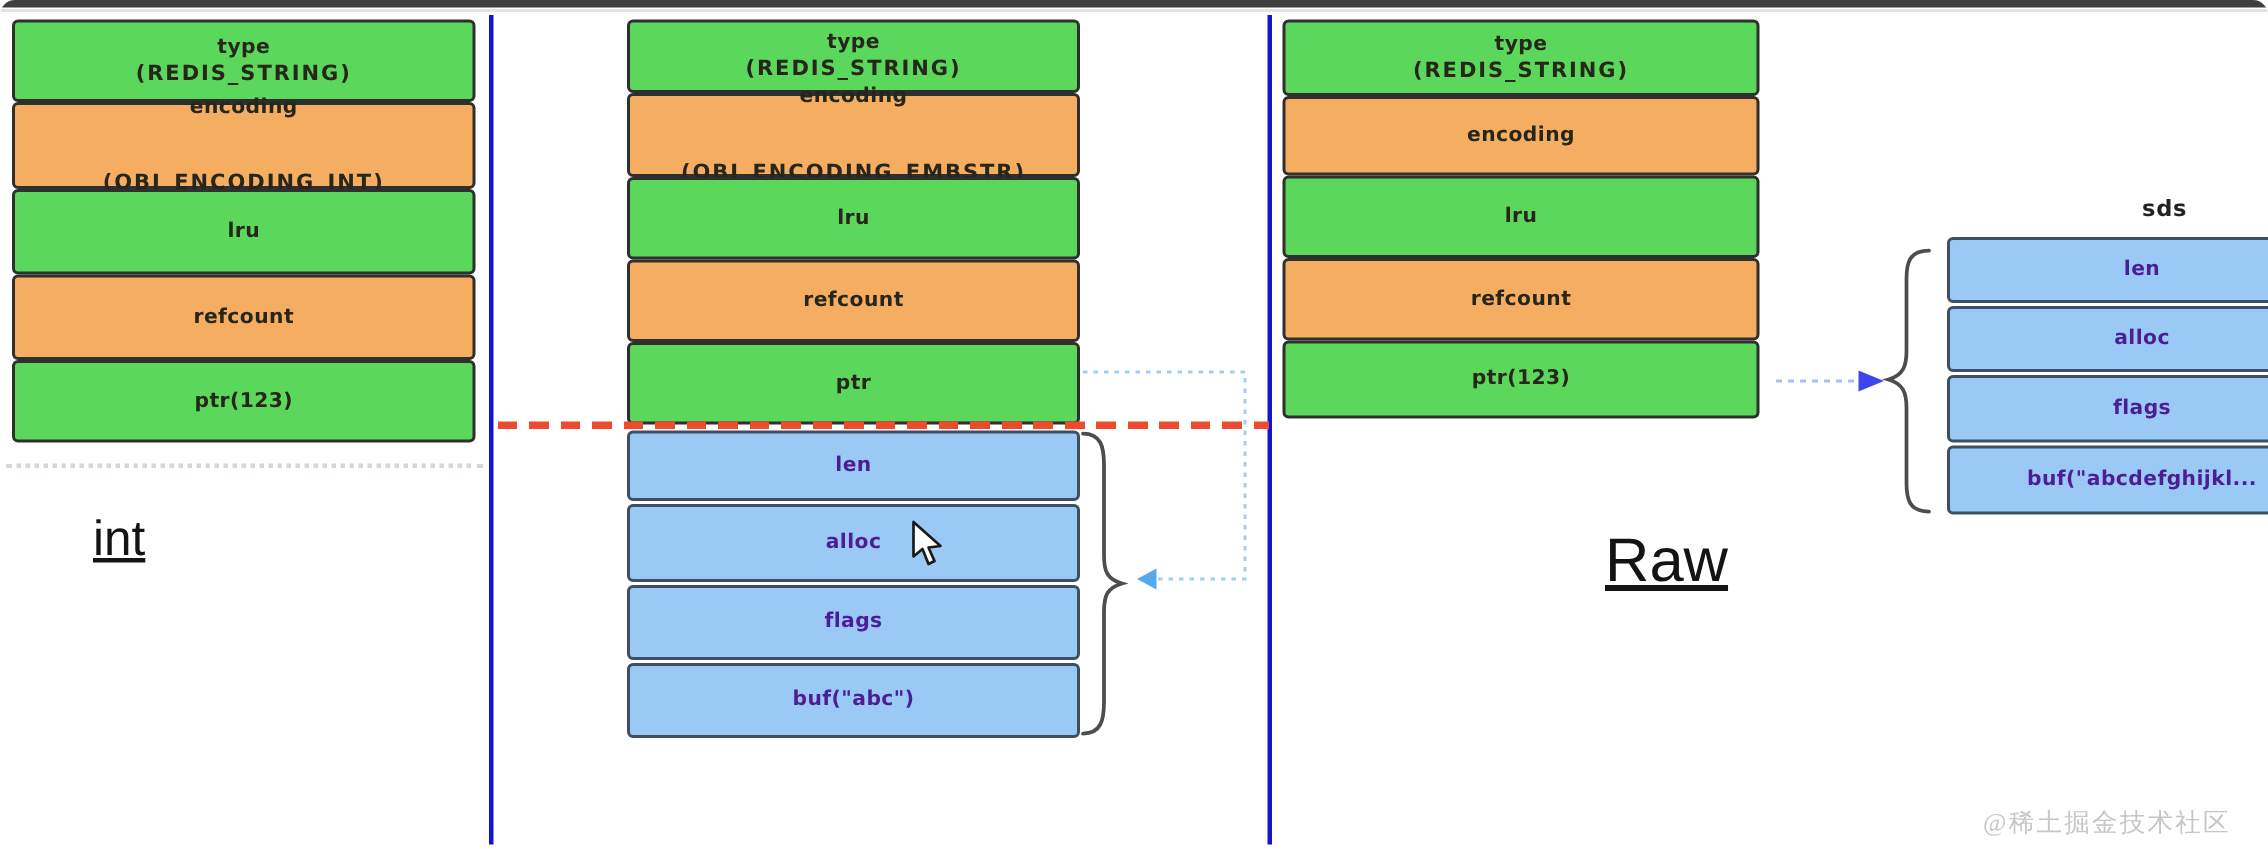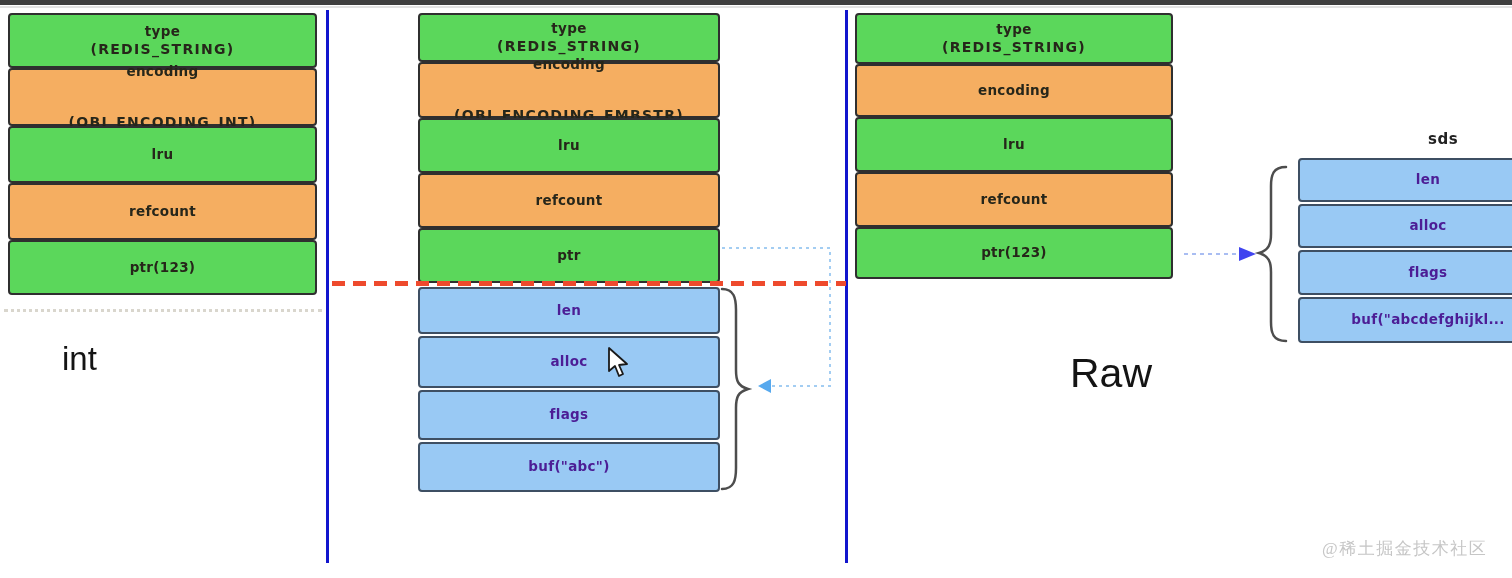--- a/index.html
+++ b/index.html
@@ -1,33 +1,33 @@
 <!DOCTYPE html>
 <html><head>
 <meta charset="utf-8">
 <style>
   html,body{margin:0;padding:0;background:#ffffff;}
   .canvas{position:relative;width:1512px;height:578px;background:#ffffff;overflow:hidden;
-          font-family:"DejaVu Sans",sans-serif;}
+          font-family:"DejaVu Sans",sans-serif;border-radius:10px;}
   .topbar{position:absolute;left:0;top:0;width:1512px;height:5px;background:#3f3f3f;}
   .topline{position:absolute;left:0;top:6px;width:1512px;height:2px;background:#e3e3e3;}
   .box{position:absolute;border:2px solid #2f2f2f;border-radius:4px;box-sizing:border-box;
        display:flex;flex-direction:column;align-items:center;justify-content:center;
        font-weight:bold;text-align:center;line-height:1.3;}
   .green{background:#5bd75b;}
   .orange{background:#f5ae61;gap:32px;}
   .blue{background:#99c9f4;border-color:#3e4f63;}
   .box .l1{font-size:13.5px;color:#26261a;letter-spacing:0.3px;}
   .box .l2{font-size:14px;color:#26261a;letter-spacing:1.3px;}
   .blue .l1{color:#4c1d95;}
   .vline{position:absolute;width:3px;background:#1215cd;}
   .reddash{position:absolute;height:5px;
            background:repeating-linear-gradient(90deg,#ee4a2d 0 13px,rgba(0,0,0,0) 13px 21px);}
   .faintdots{position:absolute;border-top:3px dotted #d9d6cd;}
-  .biglabel{position:absolute;font-family:"Liberation Sans",sans-serif;color:#141414;}
+  .biglabel{position:absolute;font-family:"Liberation Sans",sans-serif;color:#141414;text-decoration:underline;}
   .sdstitle{position:absolute;font-size:15px;font-weight:bold;color:#222222;letter-spacing:0.5px;}
   .watermark{position:absolute;font-size:17px;color:#c6c6c6;letter-spacing:1.5px;
              font-family:Liberation Serif, serif;}
   svg{position:absolute;overflow:visible;}
 </style>
 </head>
 <body>
 
 <div class="canvas">
 

